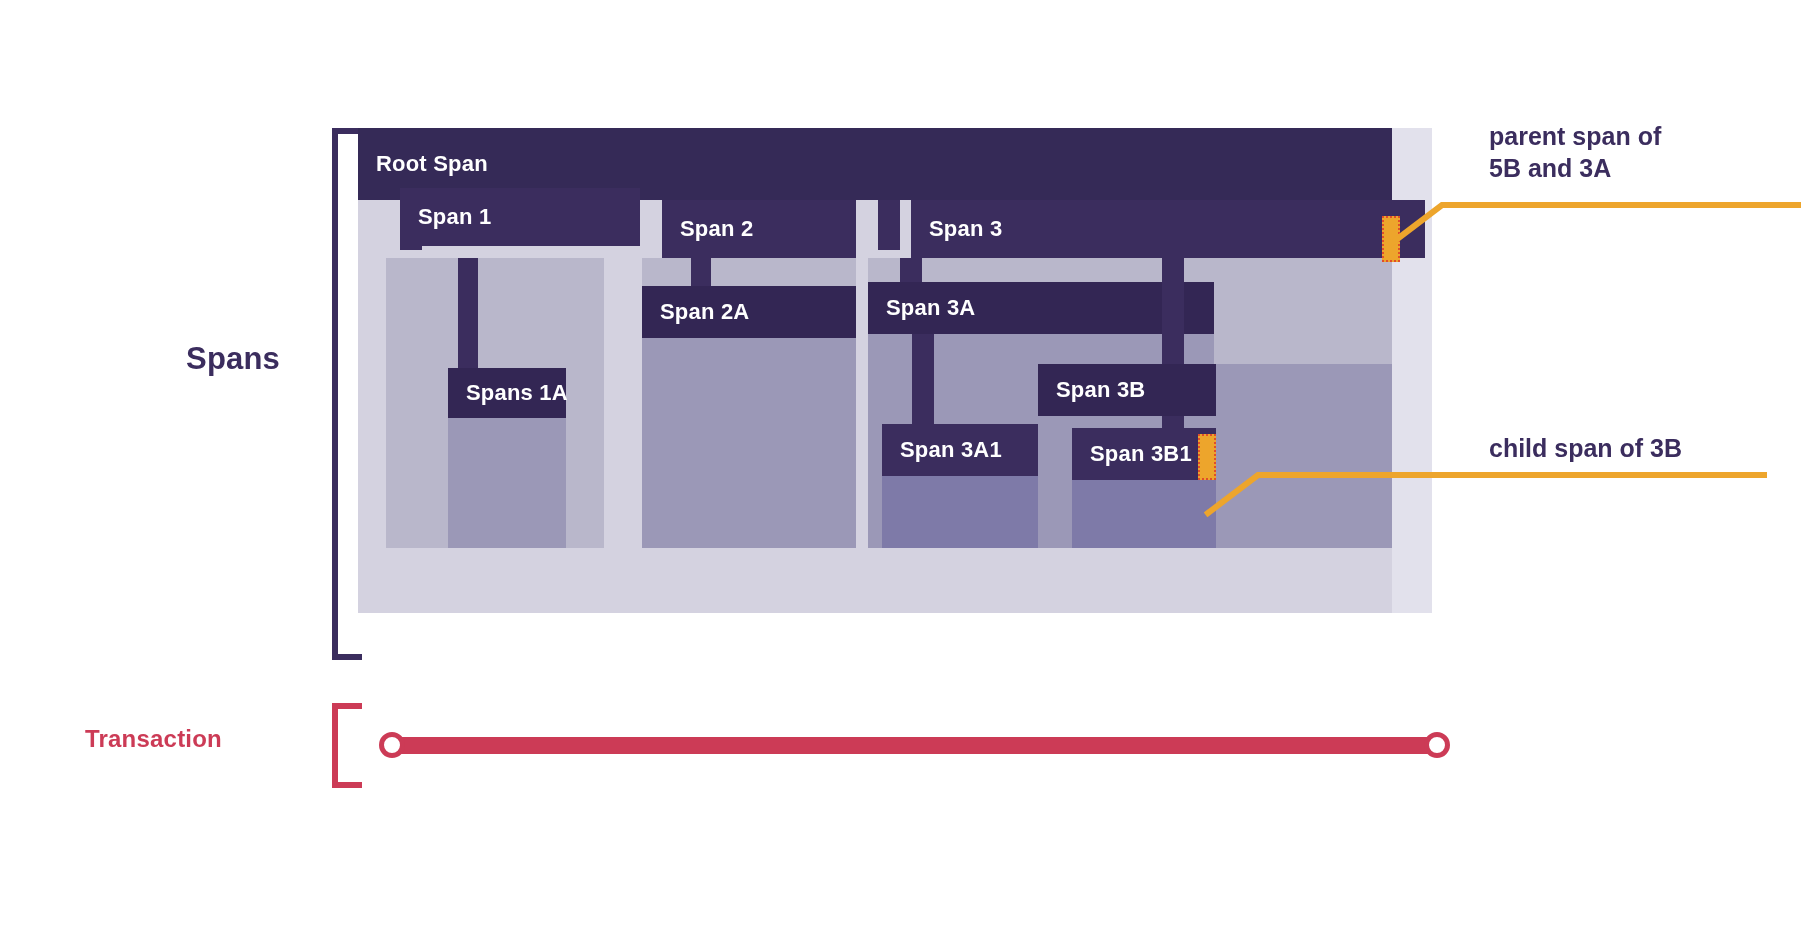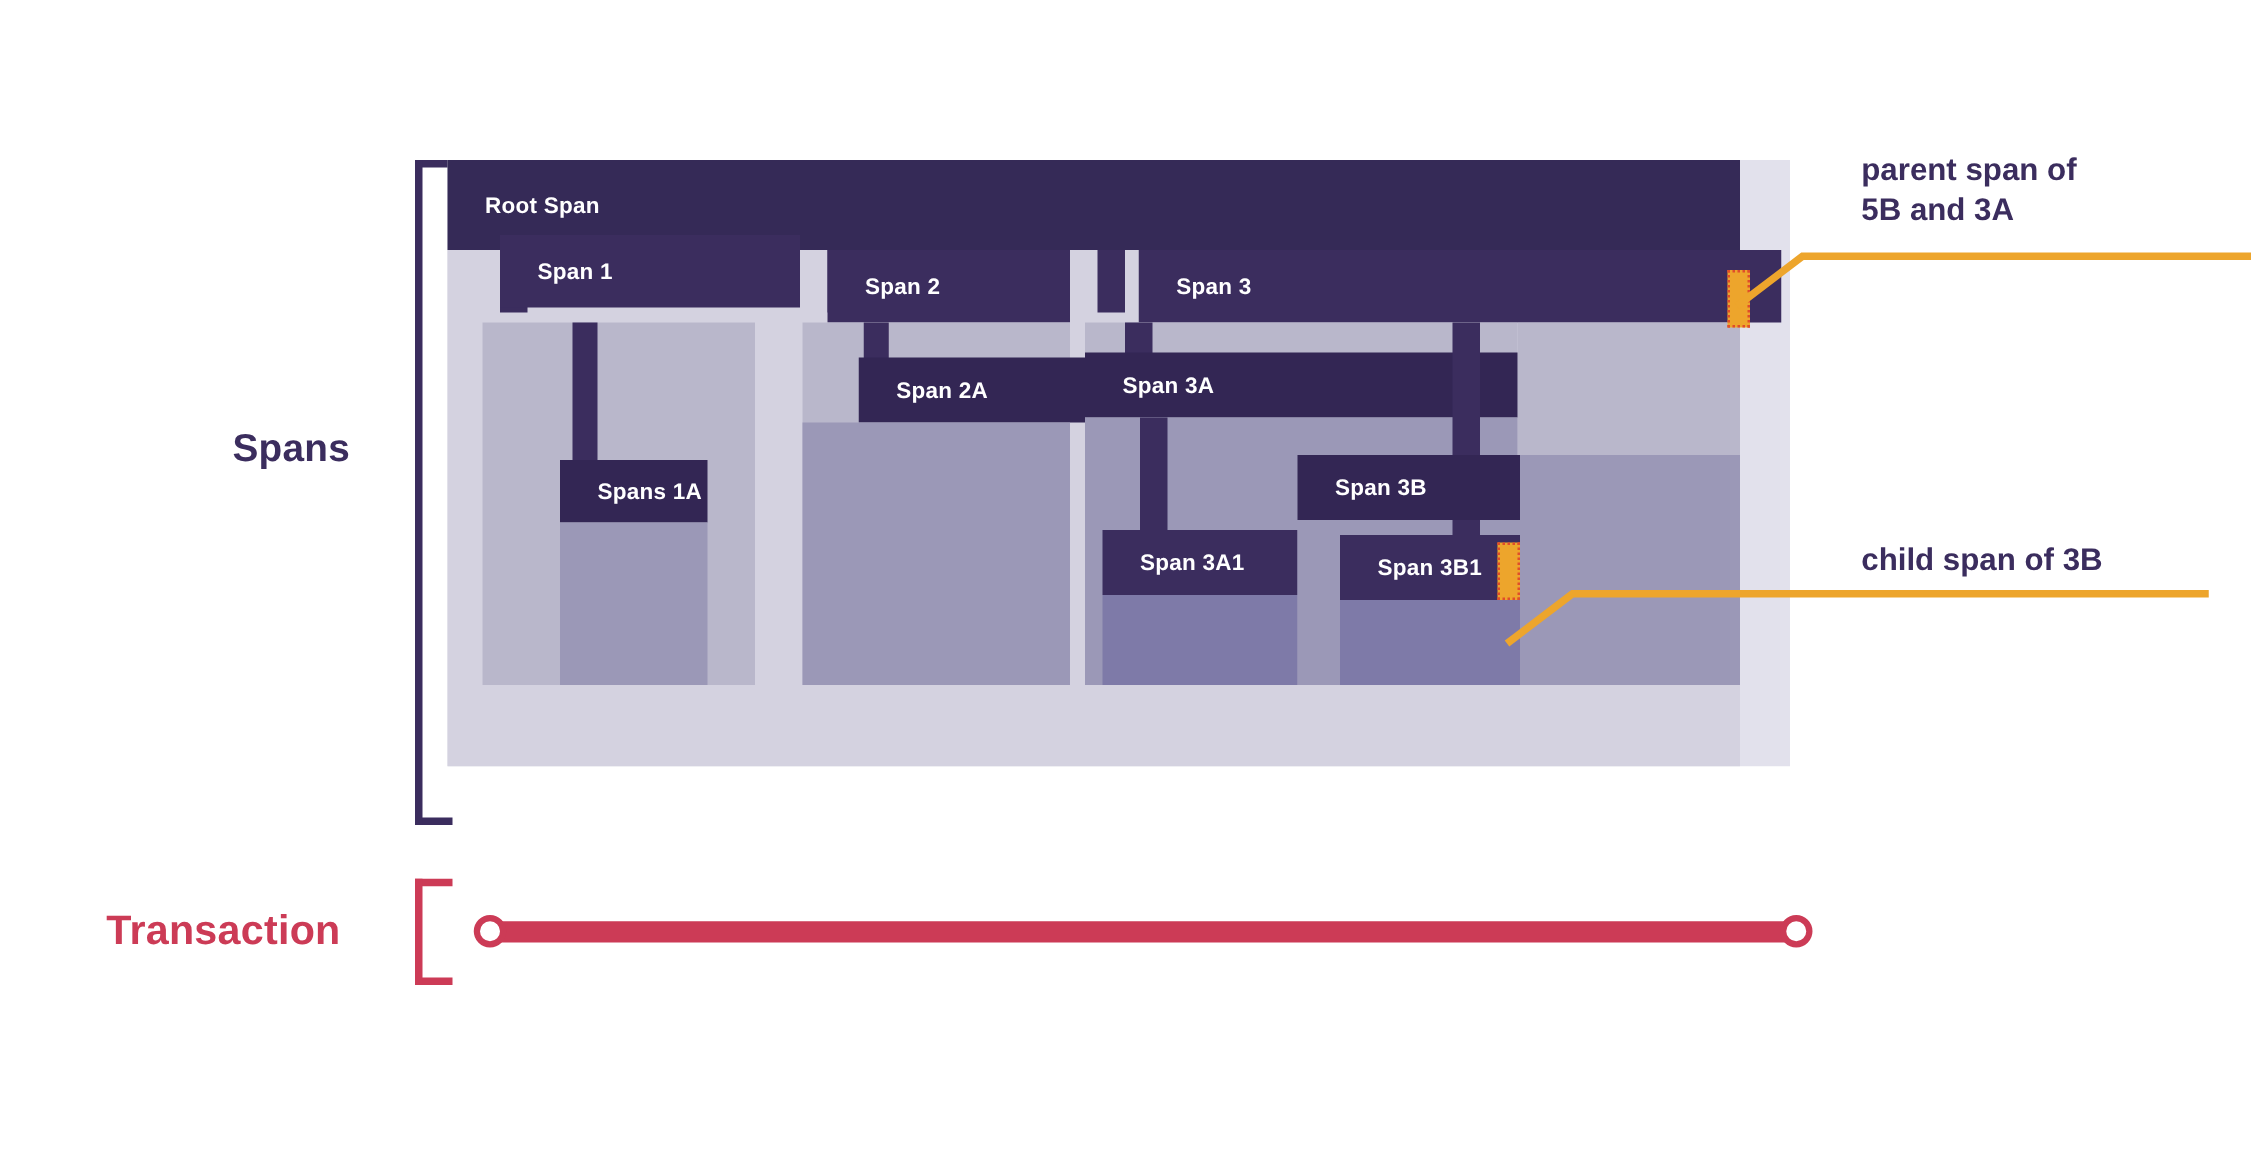--- a/index.html
+++ b/index.html
@@ -30,21 +30,21 @@
   }
   #spans-label {
     left: 186px;
     top: 341px;
     font-size: 31px;
     color: #3b2d5e;
   }
   #transaction-label {
     left: 85px;
     top: 725px;
-    font-size: 33px;
+    font-size: 24px;
     color: #cc3b56;
   }
 
   
   .bracket {
     position: absolute;
     box-sizing: border-box;
   }
   #spans-bracket {
     left: 332px;
@@ -79,26 +79,26 @@
   .backdrop {
     position: absolute;
     background: #e2e1ec;
   }
 
   
   .bar {
     position: absolute;
     background: #3b2d5e;
     color: #ffffff;
-    font-size: 18px;
+    font-size: 22px;
     font-weight: bold;
     display: flex;
     align-items: center;
     box-sizing: border-box;
-    padding-left: 30px;
+    padding-left: 18px;
     white-space: nowrap;
     letter-spacing: 0.2px;
   }
   .bar.root   { background: #352a57; }
   .bar.lvl1   { background: #3b2d5e; }
   .bar.lvl2   { background: #332654; }
   .bar.lvl3   { background: #3b2d5e; }
 
   
   .body-l1 { position: absolute; background: #b9b7cb; }
@@ -186,21 +186,21 @@
     <div class="stem" style="left:252px; top:72px; width:22px; height:50px;"></div>
 
     <div class="bar lvl1" style="left:252px; top:72px; width:194px; height:58px;">
       <span>Span 2</span>
     </div>
 
     <div class="body-l1" style="left:232px; top:130px; width:214px; height:290px;"></div>
 
     <div class="stem" style="left:281px; top:130px; width:20px; height:64px;"></div>
 
-    <div class="bar lvl2" style="left:232px; top:158px; width:214px; height:52px;margin-left:45px;">
+    <div class="bar lvl2" style="left:232px; top:158px; width:214px; height:52px;">
       <span>Span 2A</span>
     </div>
     <div class="body-l2" style="left:232px; top:210px; width:214px; height:210px;"></div>
 
     <div class="stem" style="left:468px; top:72px; width:22px; height:50px;"></div>
 
     <div class="bar lvl1" style="left:468px; top:72px; width:514px; height:58px;margin-left:33px;">
       <span>Span 3</span>
     </div>
 

